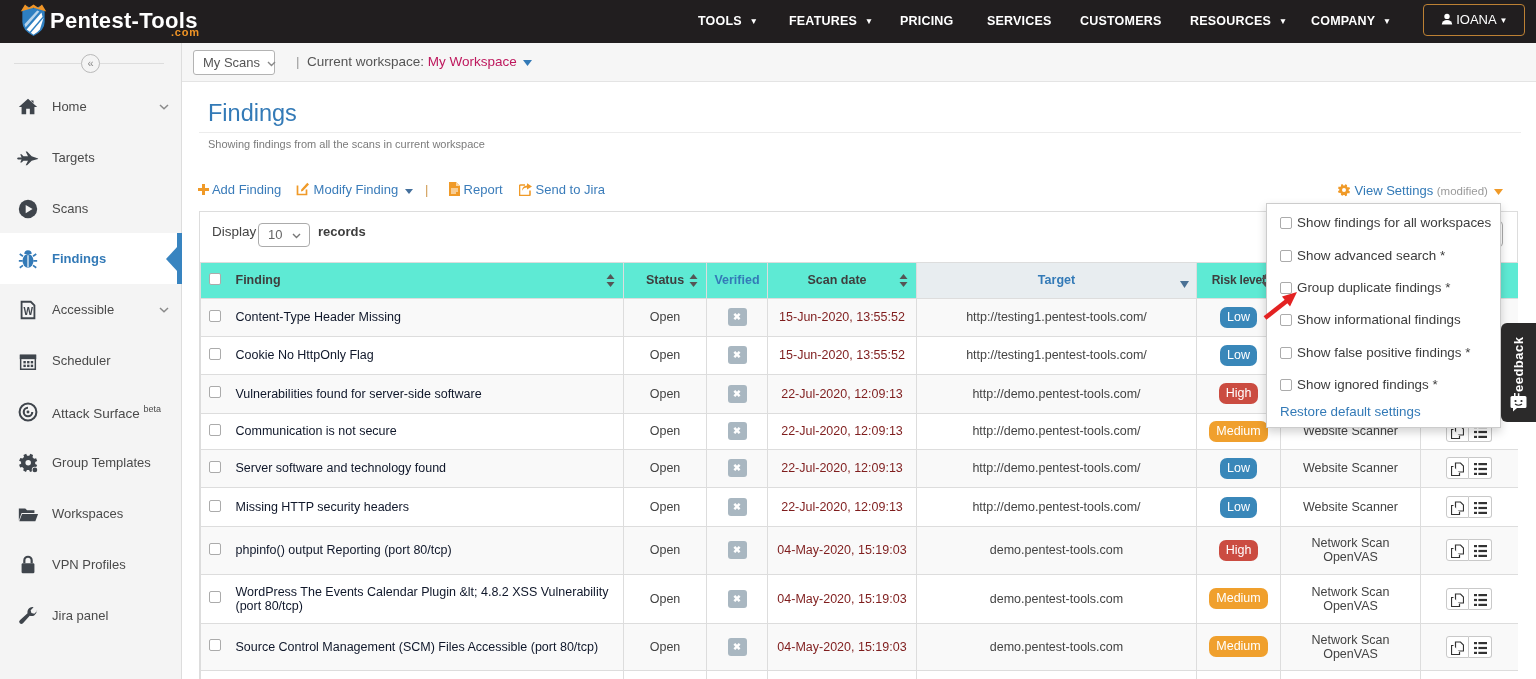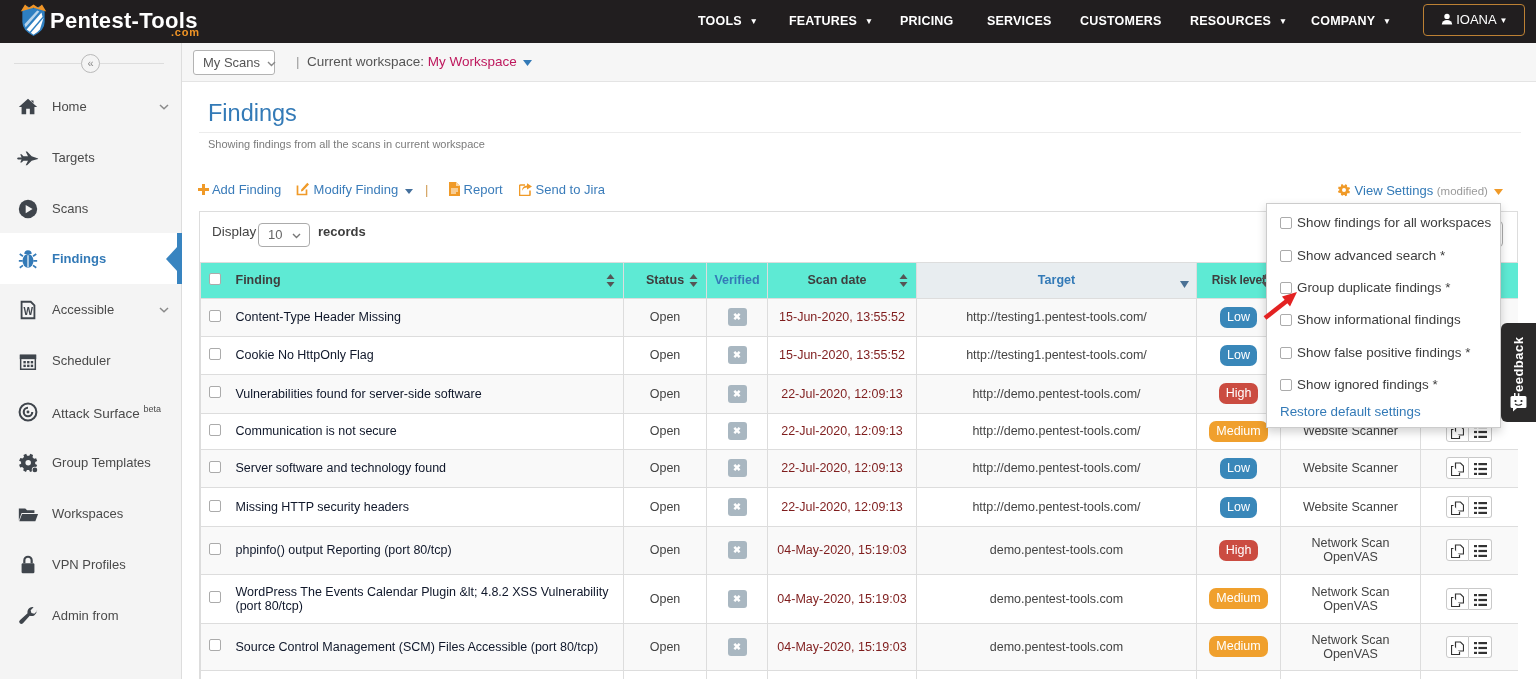--- a/index.html
+++ b/index.html
@@ -213,21 +213,21 @@
     <svg class="icon" viewBox="0 0 24 24">
         <rect x="5" y="10" width="14" height="11" rx="1.5" fill="#3f454c"></rect>
         <path d="M8 10 V7 a4 4 0 0 1 8 0 v3" fill="none" stroke="#3f454c" stroke-width="2.4"></path>
       </svg>
     <div class="lbl">VPN Profiles</div>
   </div>
   <div class="sideitem" style="top:590px">
     <svg class="icon" viewBox="0 0 24 24">
         <path fill="#3f454c" d="M21.5 6.5 a5.5 5.5 0 0 1 -7.6 5.1 L6.5 20 a2.4 2.4 0 0 1 -3.4 -3.4 L11.5 9 a5.5 5.5 0 0 1 6.6 -6.6 l-3.2 3.2 .8 3.2 3.2 .8 3.2-3.2 q-.6-.3-.6 0 Z"></path>
       </svg>
-    <div class="lbl">Admin from</div>
+    <div class="lbl">Jira panel</div>
   </div>
 </div>
 <div class="sidebar-bluebar"></div>
 <div class="sidebar-tri"></div>
 
 <div id="strip"></div>
 <div id="myscans">My Scans<svg width="9" height="6" viewBox="0 0 9 6" style="margin-left:7px">
       <path d="M1 1 L4.5 4.5 L8 1" stroke="#888" stroke-width="1.4" fill="none"></path>
     </svg></div>
 <div id="wslabel"><span style="color:#999">|</span>&nbsp; Current workspace: <a>My Workspace</a> <svg width="9" height="6" viewBox="0 0 9 6" style="margin-left:2px">

